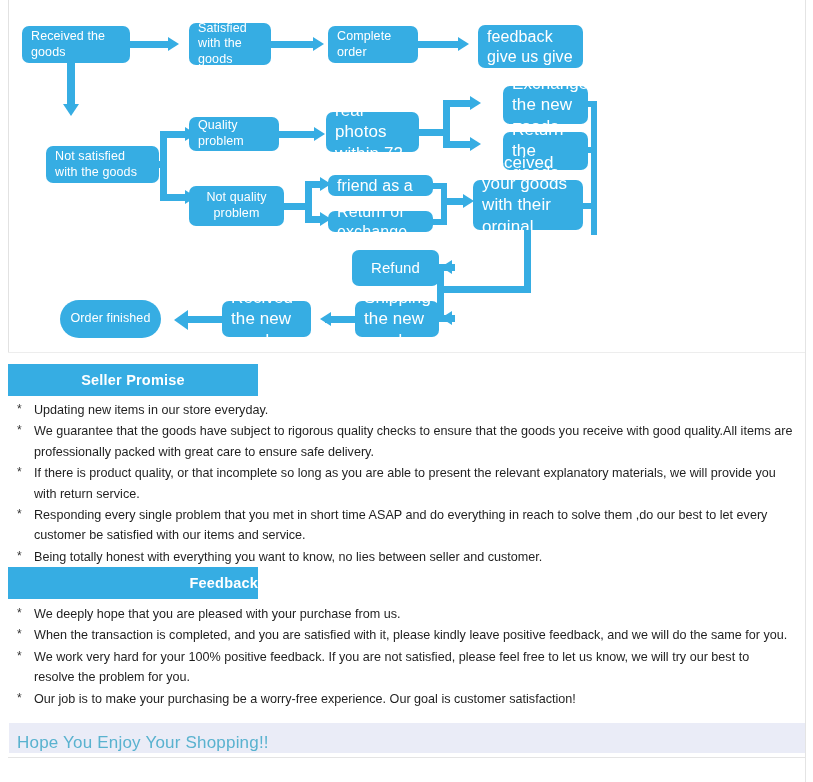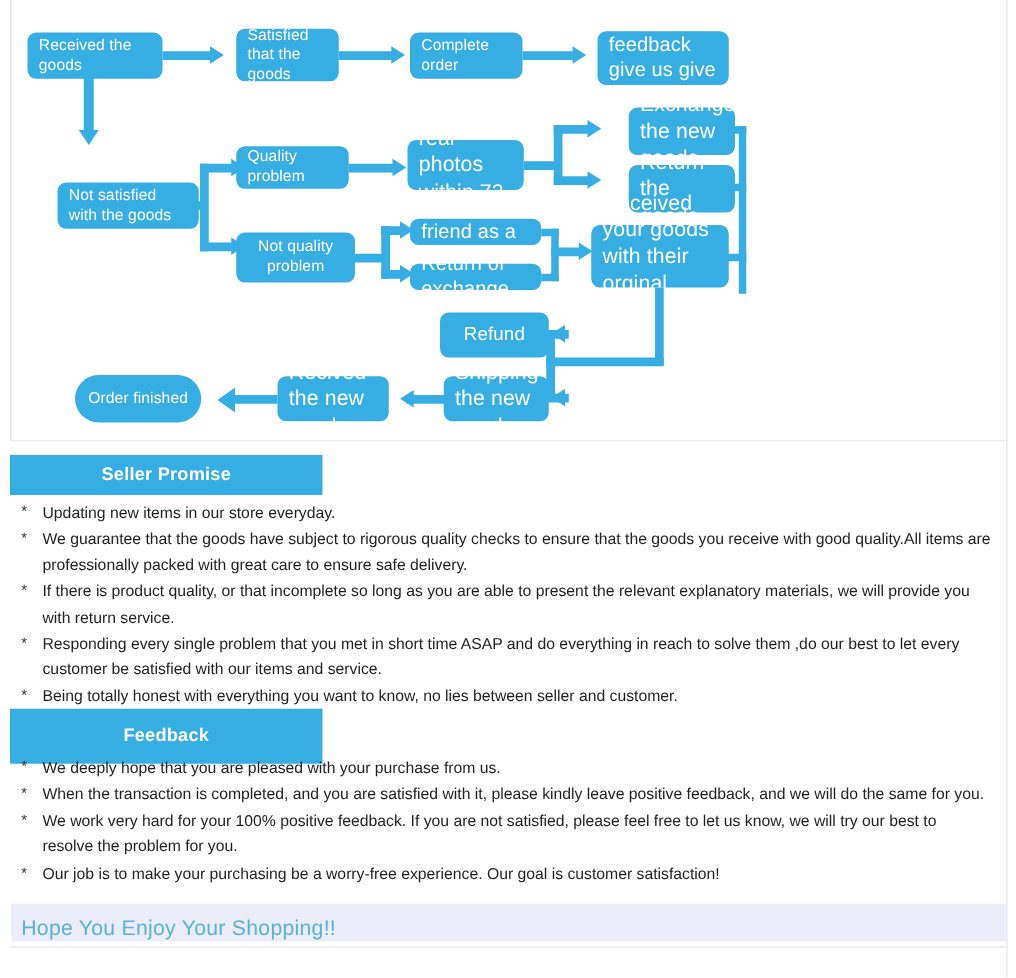--- a/index.html
+++ b/index.html
@@ -157,21 +157,21 @@
 
   <div id="flowchart">
 
     <div class="node left f13" style="left:22px; top:26px; width:108px; height:37px;">
       <span class="txt">Received the goods</span>
     </div>
     <div class="ln" style="left:130px; top:41px; width:40px; height:7px;"></div>
     <div class="arrow-r" style="left:168px; top:37px;"></div>
 
     <div class="node left f13" style="left:189px; top:23px; width:82px; height:42px;">
-      <span class="txt">Satisfied that the goods</span>
+      <span class="txt">Satisfied with the goods</span>
     </div>
     <div class="ln" style="left:271px; top:41px; width:44px; height:7px;"></div>
     <div class="arrow-r" style="left:313px; top:37px;"></div>
 
     <div class="node left f13" style="left:328px; top:26px; width:90px; height:37px;">
       <span class="txt">Complete order</span>
     </div>
     <div class="ln" style="left:418px; top:41px; width:42px; height:7px;"></div>
     <div class="arrow-r" style="left:458px; top:37px;"></div>
 
@@ -304,21 +304,21 @@
     <div class="bullet">
       <span class="star">*</span>
       <span class="body">Responding every single problem that you met in short time ASAP and do everything in reach to solve them ,do our best to let every customer be satisfied with our items and service.</span>
     </div>
     <div class="bullet">
       <span class="star">*</span>
       <span class="body">Being totally honest with everything you want to know, no lies between seller and customer.</span>
     </div>
   </div>
 
-  <div class="section-bar" style="left:8px; top:567px; width:250px; height:44px;">
+  <div class="section-bar" style="left:8px; top:567px; width:250px; height:32px;justify-content:flex-end;">
     <span>Feedback</span>
   </div>
 
   <div class="bullets" style="top:604px;">
     <div class="bullet">
       <span class="star">*</span>
       <span class="body">We deeply hope that you are pleased with your purchase from us.</span>
     </div>
     <div class="bullet">
       <span class="star">*</span>

